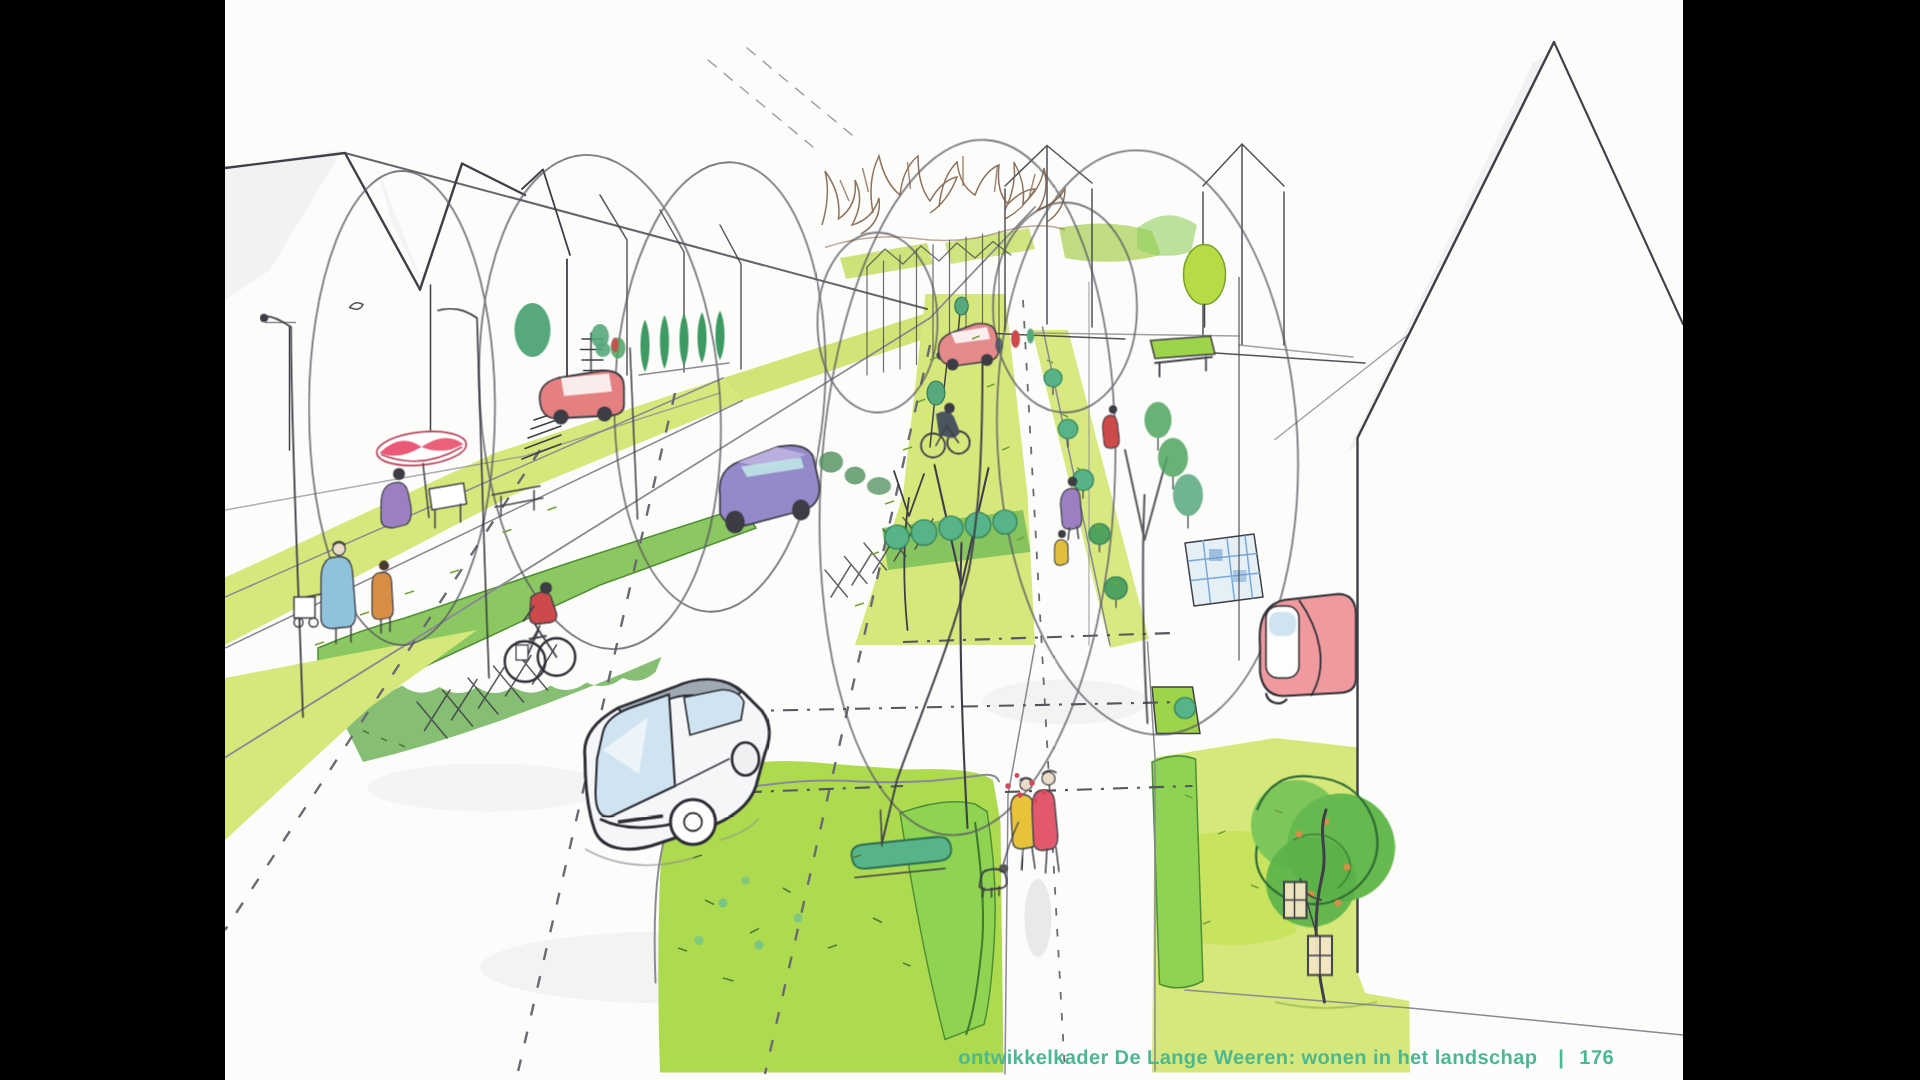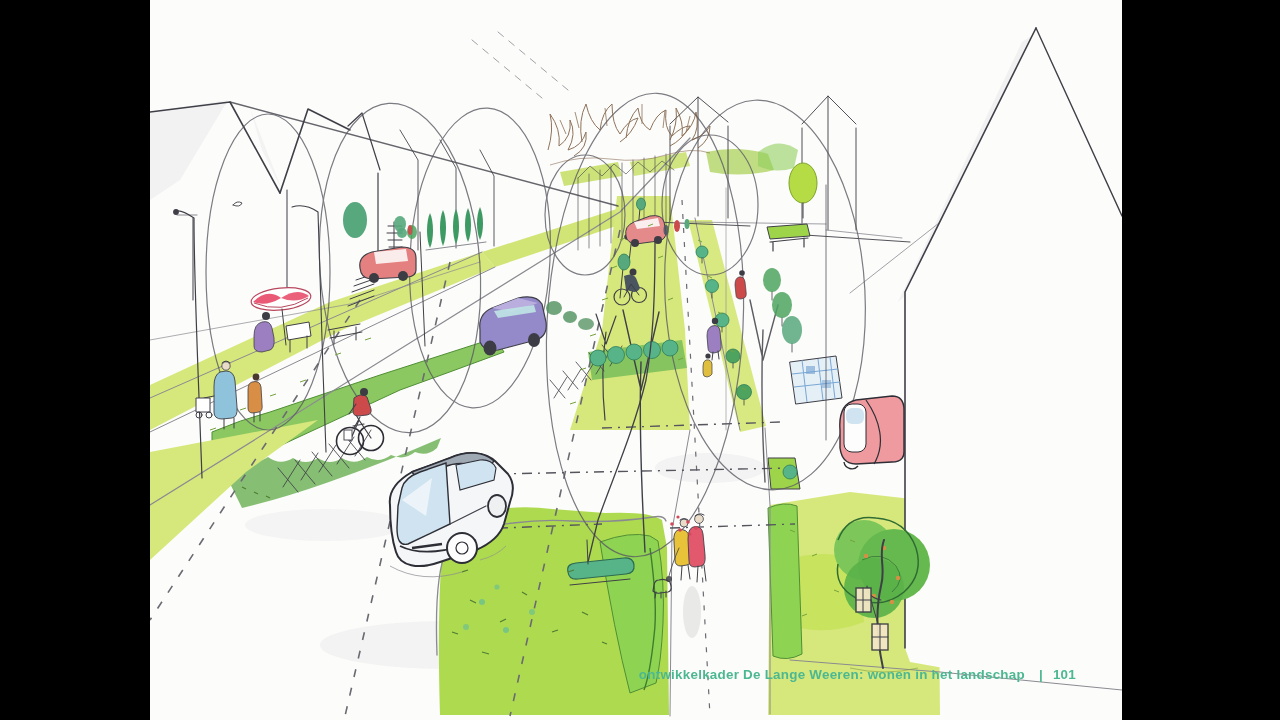--- a/index.html
+++ b/index.html
@@ -1,20 +1,20 @@
 <!DOCTYPE html>
 <html style="--frame: #000000; --paper: #fcfcfa; --ink: #3f3f48; --ink-soft: #8a8a92; --ink_soft: #8a8a92; --grass: #d6e87b; --grass-bright: #c4e157; --grass_bright: #c4e157; --lawn: #aeda4f; --hedge: #8cc861; --hedge-dark: #5faa45; --hedge_dark: #5faa45; --hedge-bright: #8ed452; --hedge_bright: #8ed452; --foliage-dark: #4ea35f; --foliage_dark: #4ea35f; --teal-shrub: #57b489; --teal_shrub: #57b489; --tree-ball: #b5dc44; --tree_ball: #b5dc44; --tree-dark: #66b94e; --tree_dark: #66b94e; --tree-mid: #7dc75a; --tree_mid: #7dc75a; --branch-brown: #7b5a3f; --branch_brown: #7b5a3f; --car-red: #e4807f; --car_red: #e4807f; --car-pink: #ef9a9e; --car_pink: #ef9a9e; --car-purple: #9489c9; --car_purple: #9489c9; --car-purple-light: #b9aede; --car_purple_light: #b9aede; --car-grey: #9fa9b4; --car_grey: #9fa9b4; --glass-blue: #cfe4f0; --glass_blue: #cfe4f0; --parasol-red: #e9506e; --parasol_red: #e9506e; --person-blue: #8fc3dc; --person_blue: #8fc3dc; --person-orange: #d88f45; --person_orange: #d88f45; --person-red: #cc4a4a; --person_red: #cc4a4a; --person-yellow: #e8c33a; --person_yellow: #e8c33a; --person-pink: #e2596e; --person_pink: #e2596e; --person-purple: #9b7fc0; --person_purple: #9b7fc0; --grid-blue: #7aa7d6; --grid_blue: #7aa7d6; --footer-green: #4cb892; --footer_green: #4cb892; --speckle: #74a23c; --speckle-dark: #4f7d33; --speckle_dark: #4f7d33; --skin: #e9dcc8; --hair: #3c3c44; --wash: #e9e9ec; --flower-red: #d4495a; --flower_red: #d4495a;"><head>
 <meta charset="utf-8">
 <style>
   html,body{margin:0;padding:0;background:#000;}
   .stage{position:relative;width:1280px;height:720px;background:var(--frame);overflow:hidden;
          font-family:"Liberation Sans", sans-serif;}
   .paper{position:absolute;left:150px;top:0;width:972px;height:720px;background:var(--paper);}
   .paper svg{position:absolute;left:0;top:0;}
-  .footer{position:absolute;right:46px;bottom:38px;display:flex;align-items:baseline;
+  .footer{position:absolute;right:46px;bottom:8px;display:flex;align-items:baseline;
           color:var(--footer-green);font-size:13.4px;font-weight:bold;letter-spacing:.25px;}
   .footer .sep{margin-left:14px;}
   .footer .num{margin-left:10px;}
   
   .ink{stroke:var(--ink);fill:none;stroke-linecap:round;stroke-linejoin:round;}
   .soft{stroke:var(--ink-soft);fill:none;stroke-linecap:round;stroke-linejoin:round;}
   .w08{stroke-width:.8}.w1{stroke-width:1}.w12{stroke-width:1.2}.w14{stroke-width:1.4}
   .w16{stroke-width:1.6}.w2{stroke-width:2}
 </style>
 </head>
@@ -396,17 +396,17 @@
         <circle cx="546" cy="528" r="1.8"></circle>
             <circle cx="528" cy="517" r="1.6"></circle>
             <circle cx="540" cy="534" r="1.6"></circle>
       </g>
     </g>
   </svg>
 
   <div class="footer">
     <span>ontwikkelkader De Lange Weeren: wonen in het landschap</span>
     <span class="sep">|</span>
-    <span class="num">101</span>
+    <span class="num">176</span>
   </div>
 
   </div>
 </div>
 
 </body></html>

